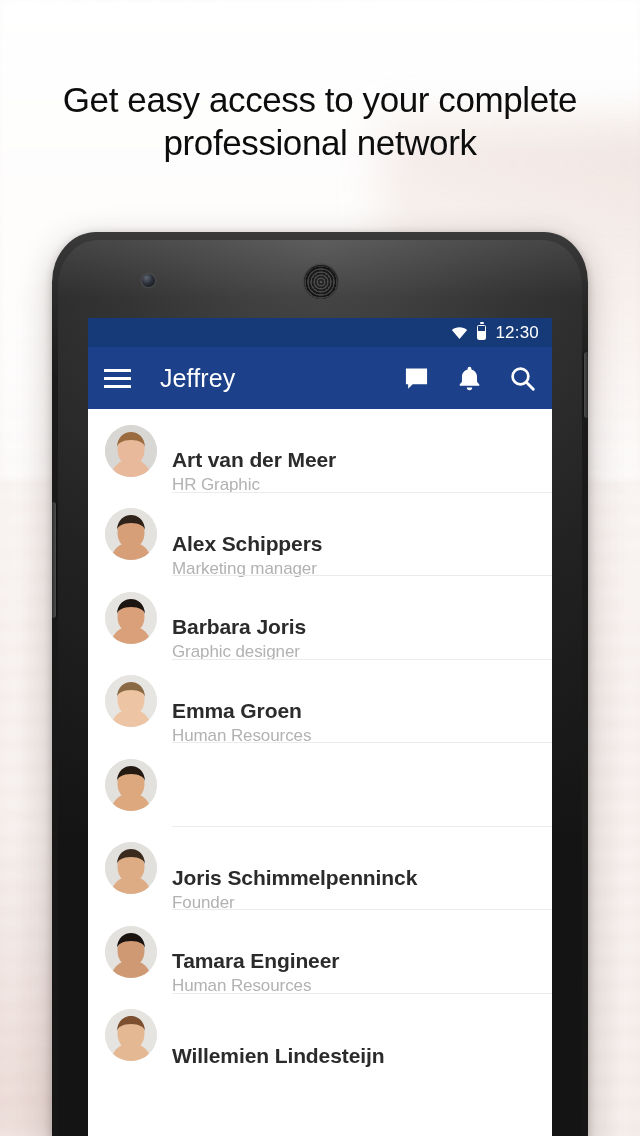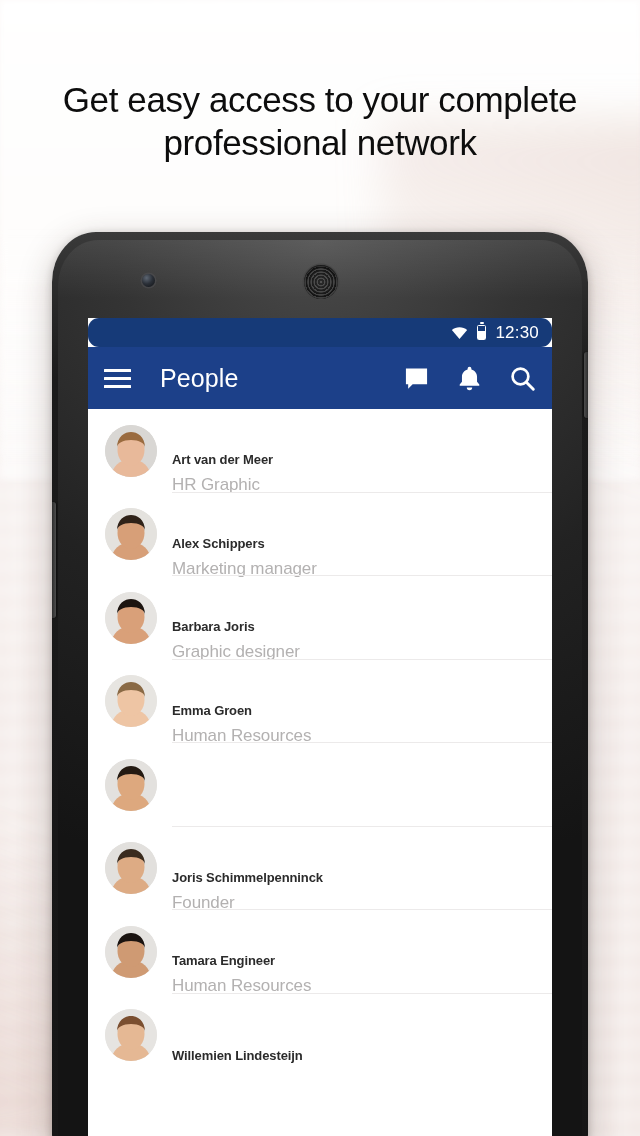--- a/index.html
+++ b/index.html
@@ -120,21 +120,20 @@
     background:#ffffff;
     overflow:hidden;
   }
 
   
   .statusbar {
     height:29px; background:#163a78;
     display:flex; align-items:center; justify-content:flex-end;
     padding-right:13px; gap:9px;
     color:#ffffff;
-    border-radius:11px;
   }
   .sb-wifi { width:17px; height:13px; display:block; }
   .sb-batt {
     width:9px; height:15px; border:1.6px solid #ffffff; border-radius:1.5px;
     position:relative; background:linear-gradient(180deg,#163a78 0 42%, #ffffff 42% 100%);
   }
   .sb-batt::before{
     content:""; position:absolute; left:2px; top:-4px; width:4px; height:2.4px; background:#fff; border-radius:1px;
   }
   .sb-time { font-size:17px; font-weight:400; letter-spacing:0.2px; }
@@ -166,21 +165,21 @@
   }
   .avatar {
     width:52px; height:52px; border-radius:50%;
     flex:0 0 52px;
     overflow:hidden; position:relative;
     background:#dcdad8;
   }
   .avatar svg { display:block; width:52px; height:52px; }
   .row-text { margin-left:15px; min-width:0; }
   .row-name {
-    font-size:13px; font-weight:700; color:#2b2b2b; letter-spacing:-0.1px;
+    font-size:21px; font-weight:700; color:#2b2b2b; letter-spacing:-0.1px;
     line-height:22px; white-space:nowrap;margin-top:44px;
   }
   .row-role {
     font-size:17px; font-weight:400; color:#b3b1b1; letter-spacing:-0.1px;
     line-height:22px; margin-top:3px; white-space:nowrap;
   }
 </style>
 </head>
 <body>
 
@@ -209,21 +208,21 @@
         <div class="sb-batt"></div>
         <div class="sb-time">12:30</div>
       </div>
 
       <div class="appbar">
         <div class="hamburger">
           <span></span>
             <span></span>
             <span></span>
         </div>
-        <div class="appbar-title">People</div>
+        <div class="appbar-title">Jeffrey</div>
         <div class="appbar-actions">
           <svg class="ab-icon" viewBox="0 0 24 24">
             <path fill="#ffffff" d="M2.6 3.2 H21.4 V17 H8.6 L4.6 21.2 V17 H2.6 Z"></path>
           </svg>
           <svg class="ab-icon" viewBox="0 0 24 24">
             <path fill="#ffffff" d="M12 1.6 a1.7 1.7 0 0 1 1.7 1.7 v0.7 c3 0.75 5 3.4 5 6.6 v4.3 l2 2.5 v1.1 H3.3 v-1.1 l2-2.5 v-4.3 c0-3.2 2-5.85 5-6.6 V3.3 A1.7 1.7 0 0 1 12 1.6 Z"></path>
             <path fill="#ffffff" d="M9.6 20.1 h4.8 a2.4 2.4 0 0 1 -4.8 0 Z"></path>
           </svg>
           <svg class="ab-icon" viewBox="0 0 24 24">
             <circle cx="10.2" cy="10.2" r="7" fill="none" stroke="#ffffff" stroke-width="2.4"></circle>

